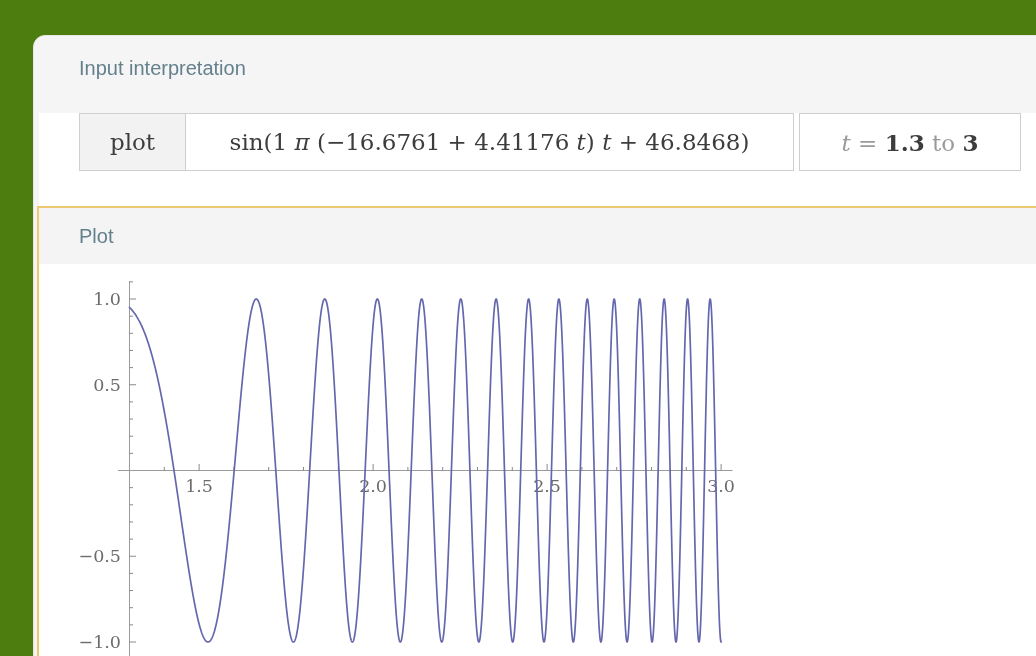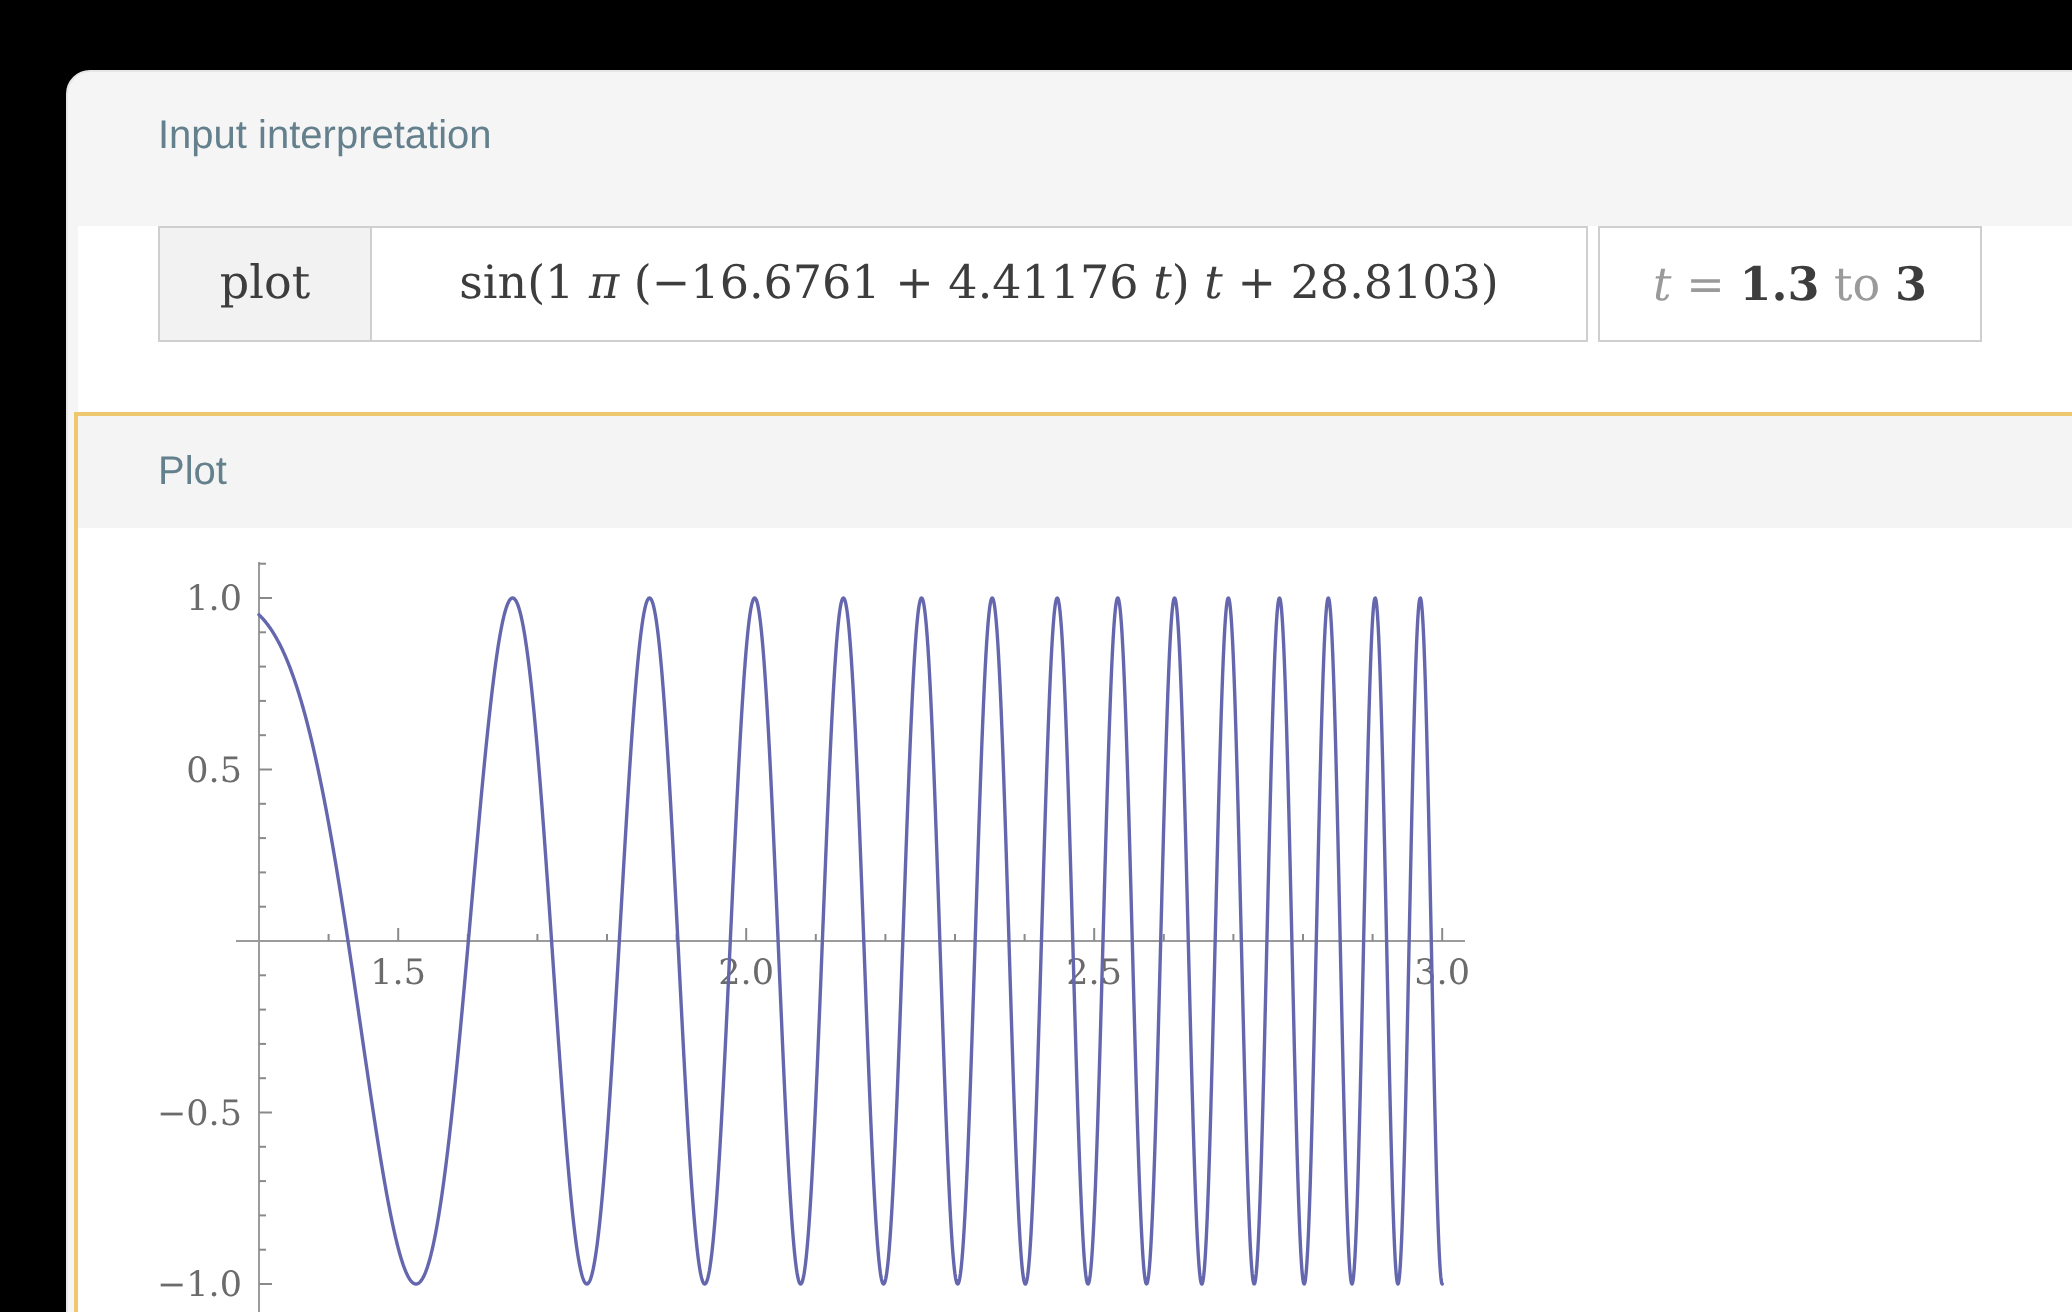--- a/index.html
+++ b/index.html
@@ -1,20 +1,20 @@
 <!DOCTYPE html>
 <html><head>
 <meta charset="utf-8">
 <style>
   html,body{margin:0;padding:0;}
   body{
     width:1036px;height:656px;overflow:hidden;background:#ffffff;
     font-family:"Liberation Sans", sans-serif;
   }
-  .page{position:relative;width:1036px;height:656px;overflow:hidden;background:#000000;}
+  .page{position:relative;width:1036px;height:656px;overflow:hidden;background:#4d7c0f;}
   .card{
     position:absolute;left:33px;top:35px;width:1030px;height:660px;
     background:#f5f5f5;border:1px solid #e6e6e6;border-radius:12px 12px 0 0;
     box-sizing:border-box;
   }
   .pod-title{
     font-size:20px;font-weight:400;color:#64808d;margin:0;line-height:23px;
   }
   .pod1-head{padding:21px 0 17px 45px;}
   .subpod-white{
@@ -24,21 +24,21 @@
     display:flex;margin:16px 0 0 40px;height:58px;
     font-family:"DejaVu Serif", serif;font-size:23px;color:#3d3d3d;
   }
   .cell{
     box-sizing:border-box;height:58px;display:flex;align-items:center;
     justify-content:center;border:1px solid #cfcfcf;background:#ffffff;
     white-space:pre;
   }
   .plot-cell{width:107px;background:#f2f2f2;}
   .formula-cell{width:608px;border-left:none;margin-right:5px;}
-  .range-cell{width:192px;text-align:center;}
+  .range-cell{width:222px;text-align:center;}
   .muted{color:#9a9a9a;}
   .plot-pod{
     margin-left:3px;width:1024px;box-sizing:border-box;
     border:2px solid #eec86f;
   }
   .plot-pod-header{
     height:56px;background:#f4f4f4;display:flex;align-items:center;
     padding-left:40px;box-sizing:border-box;
   }
   .plot-content{
@@ -55,21 +55,21 @@
     <section>
       <div class="pod1-head">
         <h2 class="pod-title">Input interpretation</h2>
       </div>
       <div class="subpod-white">
         <div class="interp-table">
           <div class="cell plot-cell">
             <span>plot</span>
           </div>
           <div class="cell formula-cell">
-            <span><span>sin(1 </span><span style="font-style: italic;">π</span><span> (−16.6761 + 4.41176 </span><span style="font-style: italic;">t</span><span>) </span><span style="font-style: italic;">t</span><span> + 28.8103)</span></span>
+            <span><span>sin(1 </span><span style="font-style: italic;">π</span><span> (−16.6761 + 4.41176 </span><span style="font-style: italic;">t</span><span>) </span><span style="font-style: italic;">t</span><span> + 46.8468)</span></span>
           </div>
           <div class="cell range-cell">
             <span><span class="muted" style="font-style: italic;">t</span><span class="muted"> = </span><span style="font-weight: 700;">1.3</span><span class="muted"> to </span><span style="font-weight: 700;">3</span></span>
           </div>
         </div>
       </div>
     </section>
 
     <section class="plot-pod">
       <div class="plot-pod-header">

